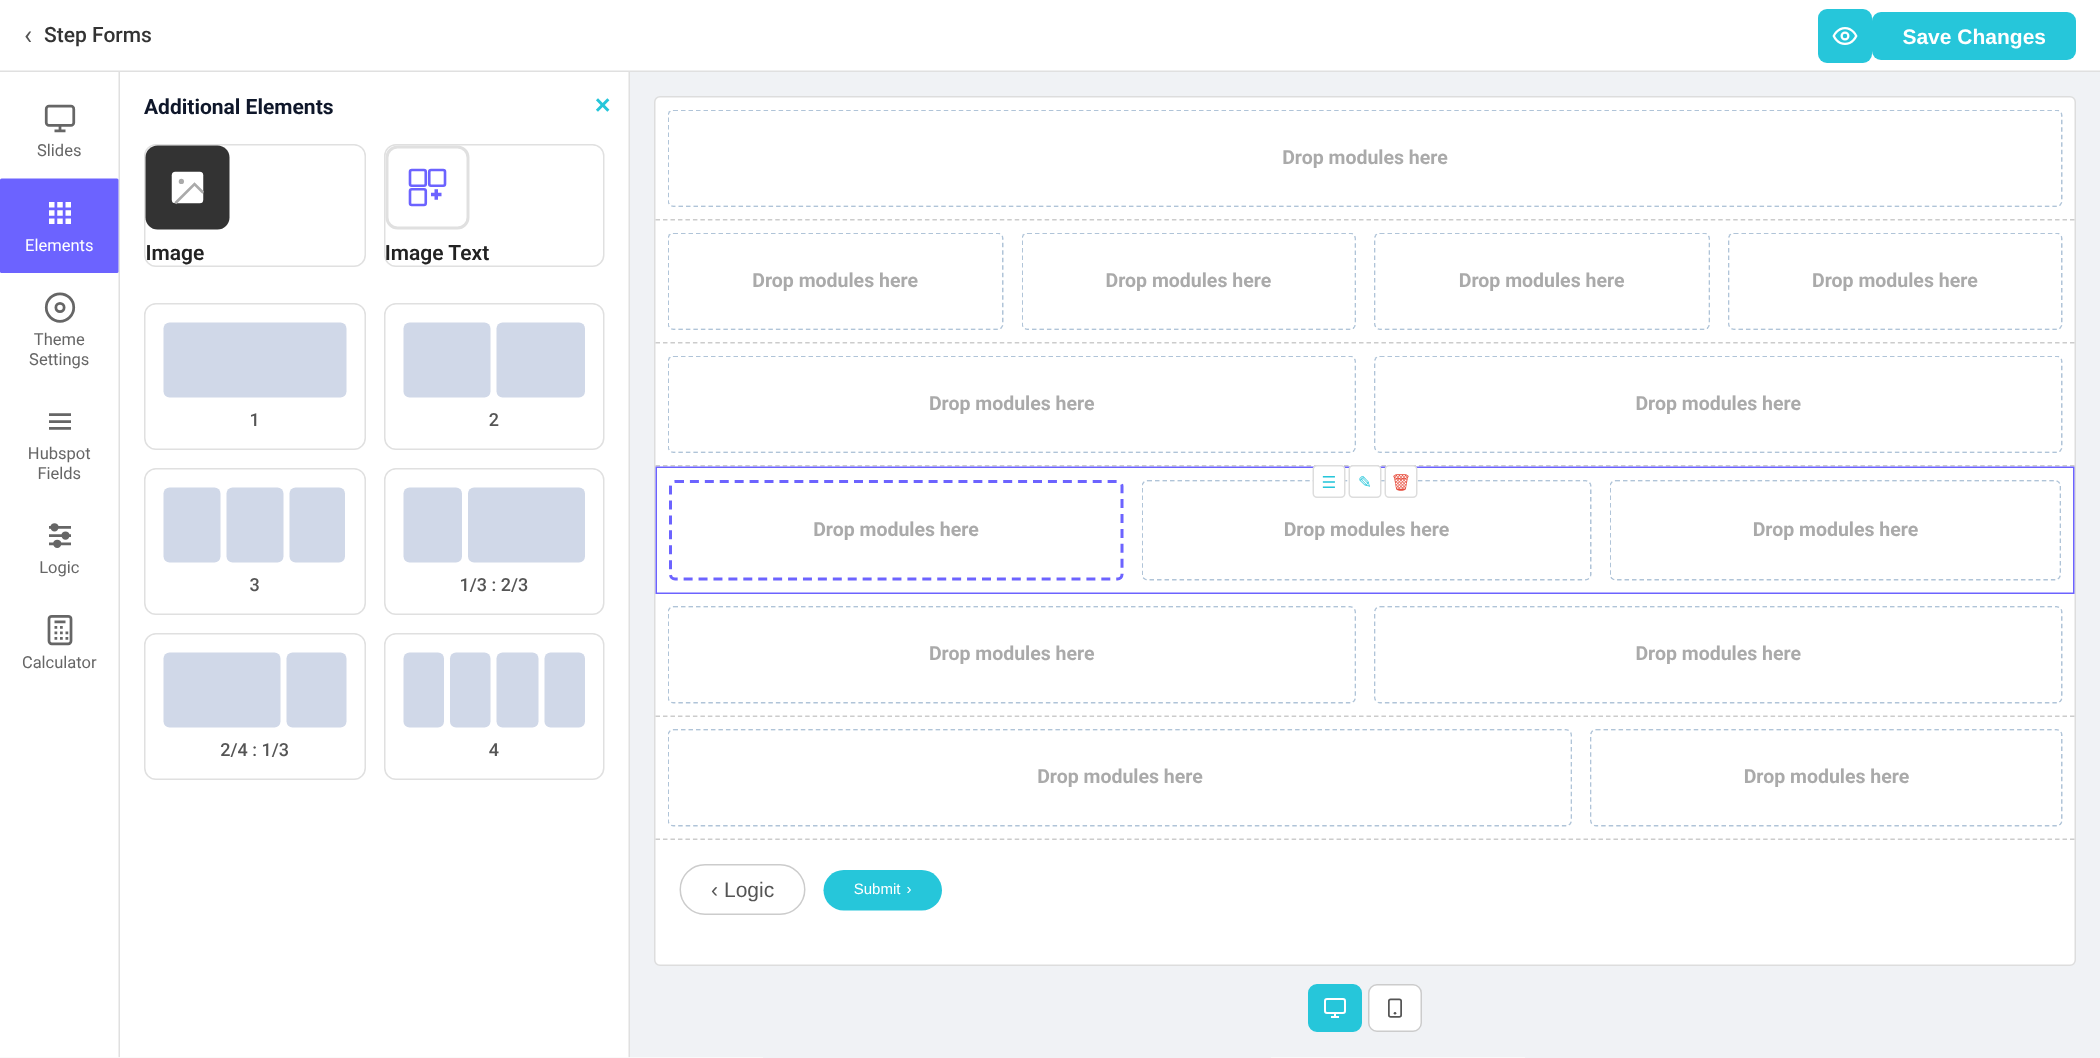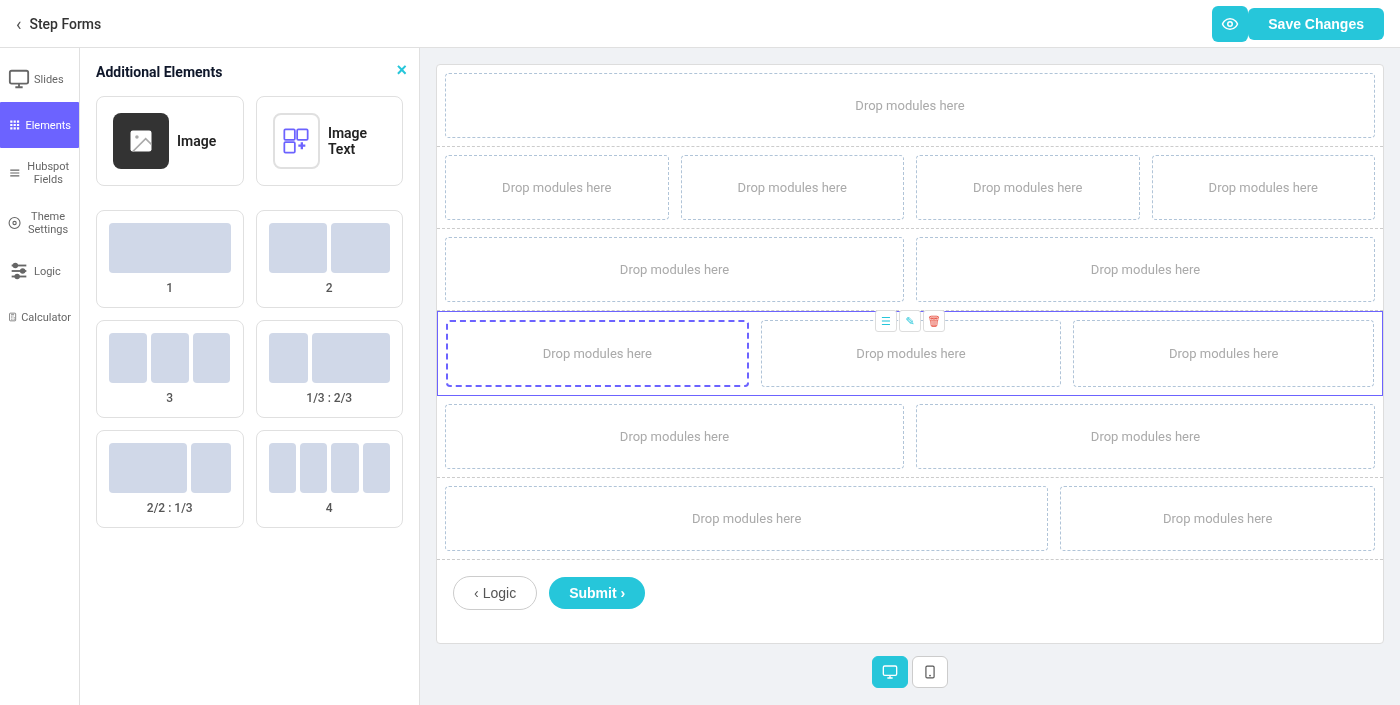--- a/index.html
+++ b/index.html
@@ -34,42 +34,42 @@
     
     .main { display: flex; flex: 1; overflow: hidden; }
 
     
     .icon-sidebar {
       width: 80px; background: #fff; border-right: 1px solid #e0e0e0;
       display: flex; flex-direction: column; align-items: center;
       padding-top: 8px; flex-shrink: 0;
     }
     .icon-item {
-      display: flex; align-items: center;
+      display: flex; flex-direction: column; align-items: center;
       padding: 12px 8px; cursor: pointer; width: 100%;
       color: #666; font-size: 11px; gap: 4px;
     }
     .icon-item.active { background: #6c63ff; color: white; border-radius: 1px; }
     .icon-item svg { width: 22px; height: 22px; }
 
     
     .panel {
       width: 340px; background: #fff; border-right: 1px solid #e0e0e0;
       padding: 16px; overflow-y: auto; flex-shrink: 0; position: relative;
     }
     .panel-close {
       position: absolute; top: 12px; right: 12px;
       background: none; border: none; cursor: pointer;
       color: #26c6da; font-size: 18px; font-weight: bold;
     }
     .panel-title { font-size: 14px; font-weight: 700; color: #0f172a; margin-bottom: 16px; }
     .elements-grid { display: grid; grid-template-columns: 1fr 1fr; gap: 12px; margin-bottom: 24px; }
     .element-card {
-      border: 1px solid #e0e0e0; border-radius: 8px; padding: 16px;
-      display: flex; align-items: center; gap: 8px;
+      border: 1px solid #e0e0e0; border-radius: 8px; 
+      display: flex; flex-direction: column; gap: 8px;
       cursor: pointer; background: #fff;
     }
     .element-card .icon-box {
       width: 56px; height: 56px; background: #333; border-radius: 8px;
       display: flex; align-items: center; justify-content: center; color: white; font-size: 22px;
     }
     .element-card .rich-icon-box {
       width: 56px; height: 56px; background: #fff; border: 2px solid #e0e0e0; border-radius: 8px;
       display: flex; align-items: center; justify-content: center; color: #6c63ff; font-size: 20px;
     }
@@ -102,21 +102,21 @@
     .drop-row {
       border-bottom: 1px dashed #ccc; padding: 4px;
       display: flex; gap: 4px;
     }
     .drop-row:last-of-type { border-bottom: none; }
     .drop-zone {
       border: 1px dashed #b0c4d8; border-radius: 4px;
       padding: 24px 12px; text-align: center;
       color: #aaa; font-size: 13px; flex: 1; margin: 4px;
       cursor: pointer; min-height: 60px; display: flex;
-      align-items: center; justify-content: center;
+      align-items: center; justify-content: center; font-weight: bold;
     }
     .drop-zone.selected {
       border: 2px dashed #6c63ff;
       position: relative;
     }
     .row-controls {
       display: flex; position: absolute; top: -2px; left: 50%;
       transform: translateX(-50%); gap: 2px; z-index: 10;
     }
     .row-ctrl-btn {
@@ -128,22 +128,22 @@
     .row-ctrl-btn.green { color: #26c6da; }
     .row-ctrl-btn.red { color: #e74c3c; }
     .selected-row-wrapper { position: relative; }
     .prev-btn {
       border: 1px solid #ccc; background: #fff; border-radius: 20px;
       padding: 8px 20px; cursor: pointer; font-size: 14px; color: #555;
       display: flex; align-items: center; gap: 4px;
     }
     .submit-btn {
       background: #26c6da; border: none; border-radius: 20px;
-      padding: 8px 20px; cursor: pointer; font-size: 14px; color: white;
-      font-weight: 700; display: flex; align-items: center; gap: 4px;
+      padding: 8px 20px; cursor: pointer; font-size: 10px; color: white;
+      font-weight: 400; display: flex; align-items: center; gap: 4px;
     }
     .view-toggle { display: flex; gap: 4px; align-items: center; }
     .view-btn {
       width: 36px; height: 32px; border: 1px solid #ccc; border-radius: 6px;
       background: #fff; cursor: pointer; display: flex; align-items: center;
       justify-content: center; color: #555; font-size: 14px;
     }
     .view-btn.active { background: #26c6da; color: white; border-color: #26c6da; }
   </style>
 </head>
@@ -176,30 +176,30 @@
       <span>Slides</span>
     </div>
     <div class="icon-item active">
       <svg viewBox="0 0 24 24" fill="currentColor">
           <path d="M4 4h4v4H4zm6 0h4v4h-4zm6 0h4v4h-4zM4 10h4v4H4zm6 0h4v4h-4zm6 0h4v4h-4zM4 16h4v4H4zm6 0h4v4h-4zm6 0h4v4h-4z"></path>
         </svg>
       <span>Elements</span>
     </div>
     <div class="icon-item">
       <svg viewBox="0 0 24 24" fill="none" stroke="currentColor" stroke-width="2">
-          <path d="M4 7h16M4 12h16M4 17h16"></path>
-        </svg>
-      <span style="text-align:center;">Hubspot Fields</span>
-    </div>
-    <div class="icon-item">
-      <svg viewBox="0 0 24 24" fill="none" stroke="currentColor" stroke-width="2">
           <circle cx="12" cy="12" r="10"></circle>
           <circle cx="12" cy="12" r="3"></circle>
         </svg>
       <span style="text-align:center;">Theme Settings</span>
+    </div>
+    <div class="icon-item">
+      <svg viewBox="0 0 24 24" fill="none" stroke="currentColor" stroke-width="2">
+          <path d="M4 7h16M4 12h16M4 17h16"></path>
+        </svg>
+      <span style="text-align:center;">Hubspot Fields</span>
     </div>
     <div class="icon-item">
       <svg viewBox="0 0 24 24" fill="none" stroke="currentColor" stroke-width="2">
           <line x1="4" y1="6" x2="20" y2="6"></line>
           <line x1="4" y1="12" x2="20" y2="12"></line>
           <line x1="4" y1="18" x2="20" y2="18"></line>
           <circle cx="8" cy="6" r="2" fill="currentColor"></circle>
           <circle cx="16" cy="12" r="2" fill="currentColor"></circle>
           <circle cx="10" cy="18" r="2" fill="currentColor"></circle>
         </svg>
@@ -274,21 +274,21 @@
           <div class="col col-2-3"></div>
         </div>
         <span>1/3 : 2/3</span>
       </div>
 
       <div class="layout-card">
         <div class="layout-preview">
           <div class="col col-2-3"></div>
           <div class="col col-1-3"></div>
         </div>
-        <span>2/2 : 1/3</span>
+        <span>2/4 : 1/3</span>
       </div>
 
       <div class="layout-card">
         <div class="layout-preview">
           <div class="col"></div>
           <div class="col"></div>
           <div class="col"></div>
           <div class="col"></div>
         </div>
         <span>4</span>

